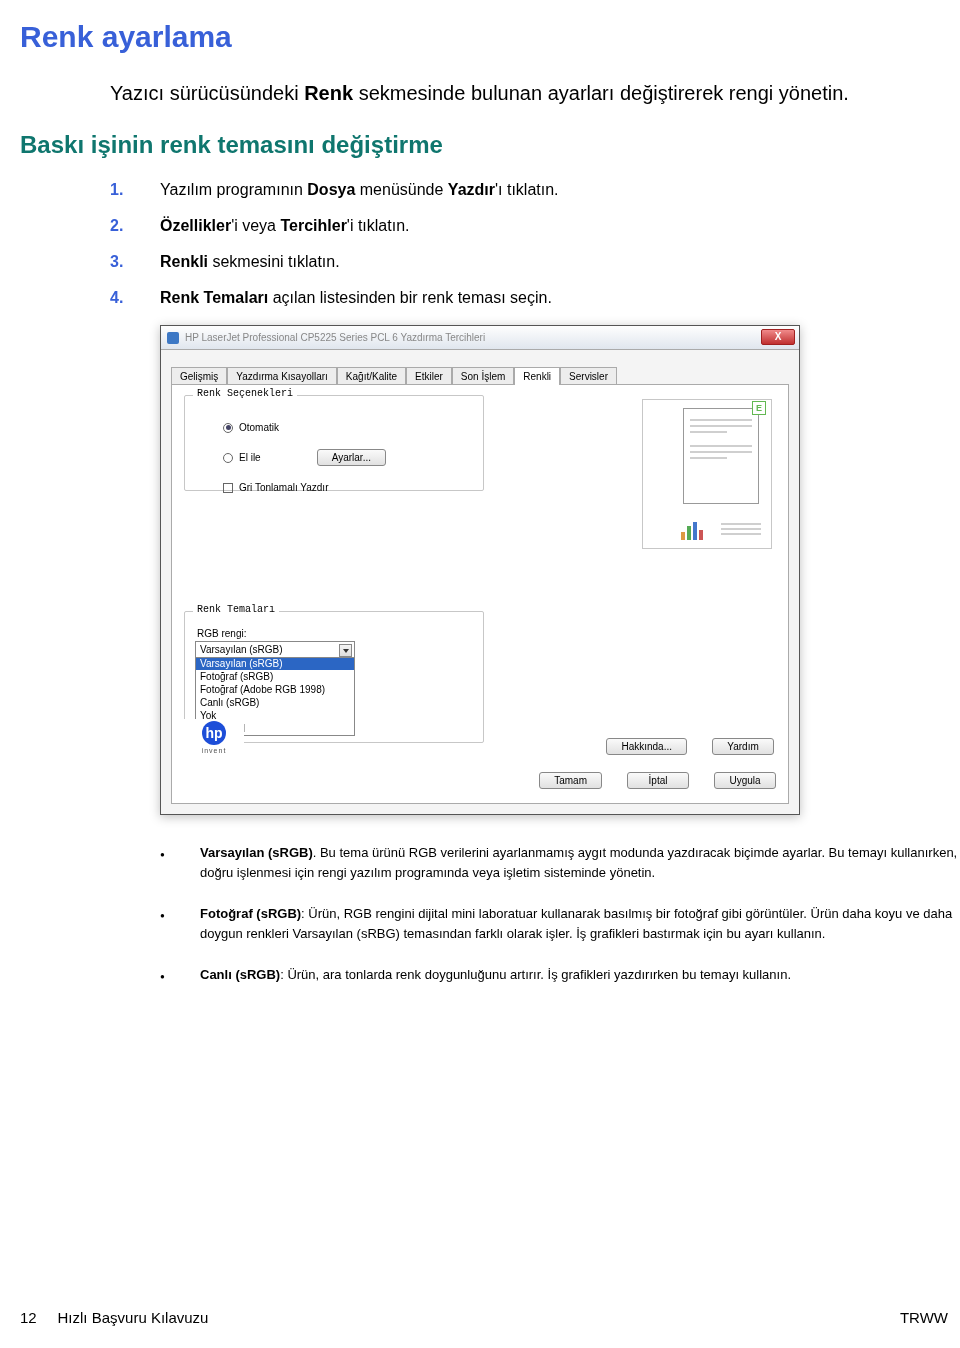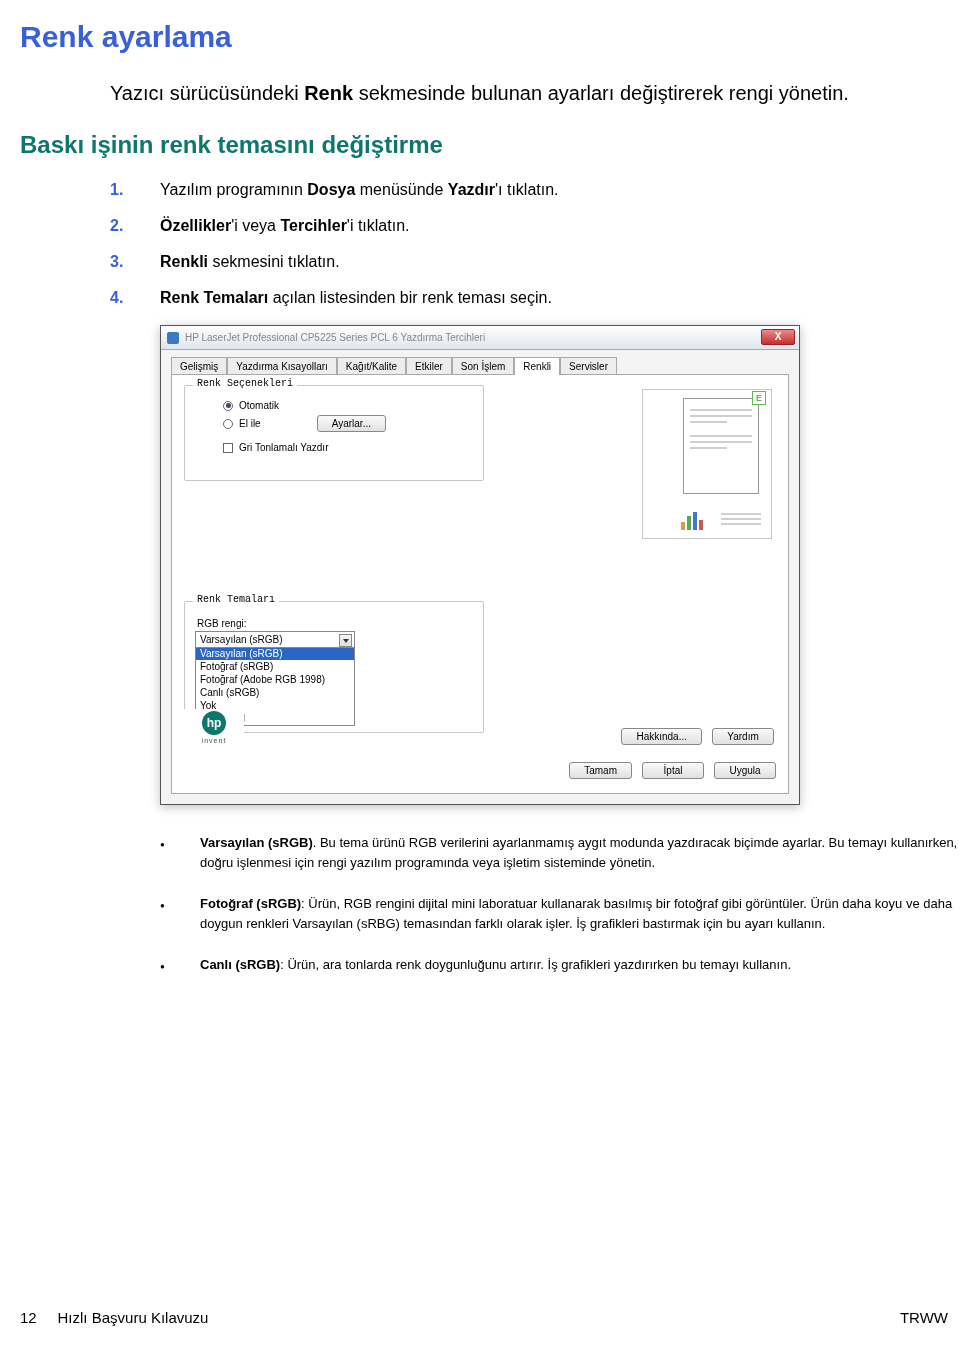--- a/index.html
+++ b/index.html
@@ -81,21 +81,21 @@
     border: 1px solid #a02020;
     border-radius: 2px;
     color: #fff;
     text-align: center;
     line-height: 13px;
     font-size: 10px;
     font-weight: bold;
   }
   .tabs {
     display: flex;
-    padding: 6px 10px 0 10px;
+    padding: 16px 10px 0 10px;
     gap: 0;
     background: #f4f4f4;
   }
   .tab {
     border: 1px solid #aaa;
     border-bottom: none;
     padding: 3px 8px;
     font-size: 10px;
     background: #ededed;
     position: relative;
@@ -118,21 +118,21 @@
     margin-bottom: 10px;
   }
   .group-title {
     position: absolute;
     top: -8px; left: 8px;
     background: #fff;
     padding: 0 4px;
     font-size: 10px;
     font-family: Liberation Mono, monospace;
   }
-  .opt-row { display:flex; align-items:center; gap:6px; margin: 4px 0; font-size:10px;padding-left:28px; }
+  .opt-row { display:flex; align-items:center; gap:6px; margin: 16px 0; font-size:10px;padding-left:28px; }
   .radio { width:10px;height:10px;border:1px solid #666;border-radius:50%;display:inline-flex;align-items:center;justify-content:center;}
   .radio.checked::after{content:"";width:5px;height:5px;border-radius:50%;background:#446;}
   .chk { width:10px;height:10px;border:1px solid #666;}
   .btn {
     border:1px solid #888;border-radius:3px;
     background:linear-gradient(#fafafa,#e1e1e1);
     padding:2px 14px;font-size:10px;min-width:62px;text-align:center;
     display:inline-block;
   }
   .dropdown {
@@ -167,24 +167,24 @@
   .preview-lines2{position:absolute;bottom:10px;right:10px;width:40px;}
   .preview-lines2 .line{height:2px;background:#cfcfcf;margin:3px 0;}
 
   .hp-logo {
     position:absolute;left:12px;bottom:48px;
     width:60px;height:36px;
     background:#fff;
     display:flex;flex-direction:column;align-items:center;justify-content:center;
     font-style:normal;
   }
-  .hp-logo .circ{width:24px;height:24px;border-radius:50%;background:#0f766e;color:#fff;display:flex;align-items:center;justify-content:center;font-size:12px;font-weight:bold;}
+  .hp-logo .circ{width:24px;height:24px;border-radius:50%;background:#1d4ed8;color:#fff;display:flex;align-items:center;justify-content:center;font-size:14px;font-weight:bold;}
   .hp-logo .sub{font-size:7px;letter-spacing:1px;margin-top:2px;color:#555;}
 
-  .btns-row{position:absolute;display:flex;gap:10px;}
+  .btns-row{position:absolute;display:flex;gap:25px;}
   .btns1{right:14px;bottom:48px;}
   .btns2{right:12px;bottom:14px;}
 
   
   .bullets { margin-left: 140px; }
   .bullet { display:flex; margin-bottom:22px; font-size:13px; line-height:1.5; }
   .bullet .dot { width:40px; flex-shrink:0; text-align:left; padding-top:2px;}
   .bullet .dot::before{content:"●";font-size:8px;color:#000;position:relative;top:-2px;}
   .bullet .text{flex:1;}
 

